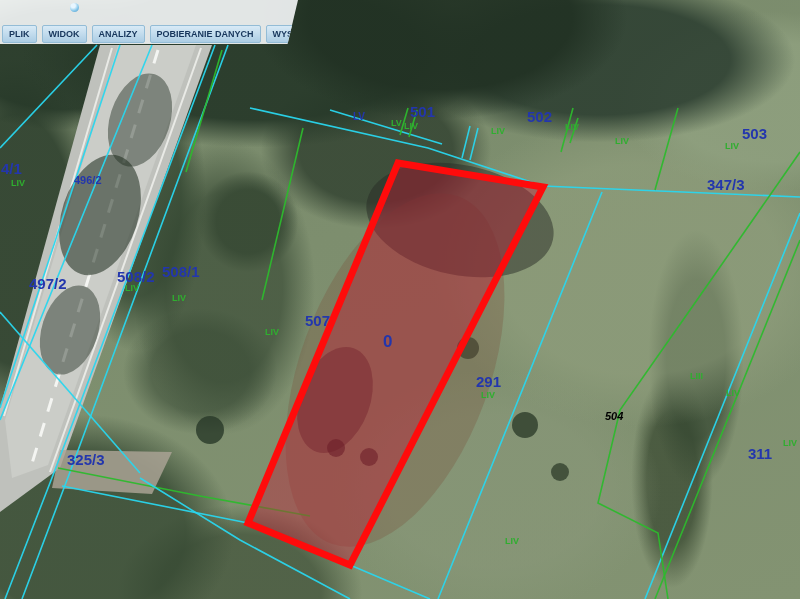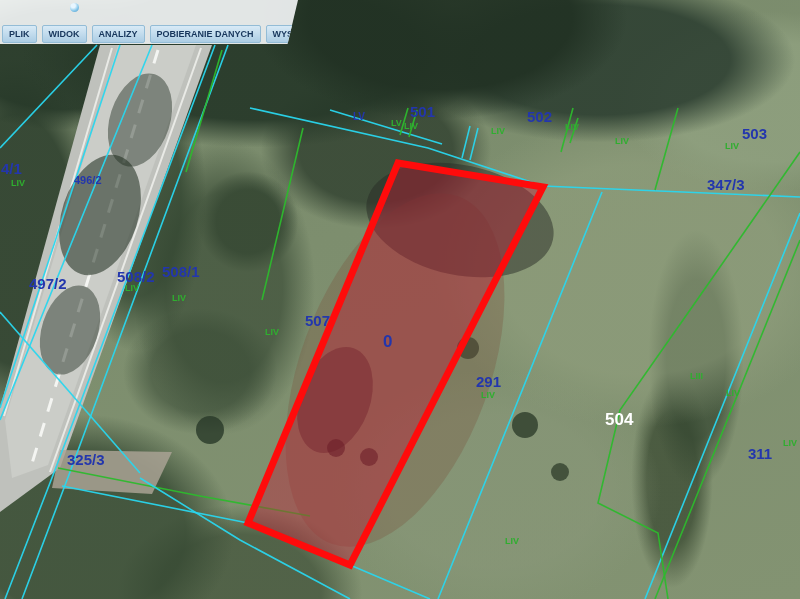--- a/index.html
+++ b/index.html
@@ -135,21 +135,21 @@
       <div class="plabel" style="left: 742px; top: 126px; color: rgb(35, 54, 173); font-size: 15px;">503</div>
       <div class="plabel" style="left: 707px; top: 177px; color: rgb(35, 54, 173); font-size: 15px;">347/3</div>
       <div class="plabel" style="left: 1px; top: 161px; color: rgb(35, 54, 173); font-size: 15px;">4/1</div>
       <div class="plabel" style="left: 74px; top: 175px; color: rgb(35, 54, 173); font-size: 11px;">496/2</div>
       <div class="plabel" style="left: 29px; top: 260px; color: rgb(35, 54, 173); font-size: 15px; margin-top: 16px;">497/2</div>
       <div class="plabel" style="left: 117px; top: 269px; color: rgb(35, 54, 173); font-size: 15px;">508/2</div>
       <div class="plabel" style="left: 162px; top: 264px; color: rgb(35, 54, 173); font-size: 15px;">508/1</div>
       <div class="plabel" style="left: 258px; top: 313px; color: rgb(35, 54, 173); font-size: 15px; margin-left: 47px;">507</div>
       <div class="plabel" style="left: 383px; top: 333px; color: rgb(35, 54, 173); font-size: 17px;">0</div>
       <div class="plabel" style="left: 476px; top: 374px; color: rgb(35, 54, 173); font-size: 15px;">291</div>
-      <div class="plabel" style="left: 605px; top: 411px; color: #ffffff; font-size: 17px;">504</div>
+      <div class="plabel" style="left: 605px; top: 411px; color: #000000; font-size: 11px; font-style: italic;">504</div>
       <div class="plabel" style="left: 748px; top: 446px; color: rgb(35, 54, 173); font-size: 15px;">311</div>
       <div class="plabel" style="left: 27px; top: 452px; color: rgb(35, 54, 173); font-size: 15px; margin-left: 40px;">325/3</div>
       <div class="plabel" style="left: 391px; top: 119px; color: rgb(47, 174, 47); font-size: 9px;">LV</div>
       <div class="plabel" style="left: 404px; top: 122px; color: rgb(47, 174, 47); font-size: 9px;">LIV</div>
       <div class="plabel" style="left: 491px; top: 127px; color: rgb(47, 174, 47); font-size: 9px;">LIV</div>
       <div class="plabel" style="left: 565px; top: 123px; color: rgb(47, 174, 47); font-size: 9px;">LIV</div>
       <div class="plabel" style="left: 615px; top: 137px; color: rgb(47, 174, 47); font-size: 9px;">LIV</div>
       <div class="plabel" style="left: 725px; top: 142px; color: rgb(47, 174, 47); font-size: 9px;">LIV</div>
       <div class="plabel" style="left: 11px; top: 179px; color: rgb(47, 174, 47); font-size: 9px;">LIV</div>
       <div class="plabel" style="left: 125px; top: 284px; color: rgb(47, 174, 47); font-size: 9px;">LIV</div>

